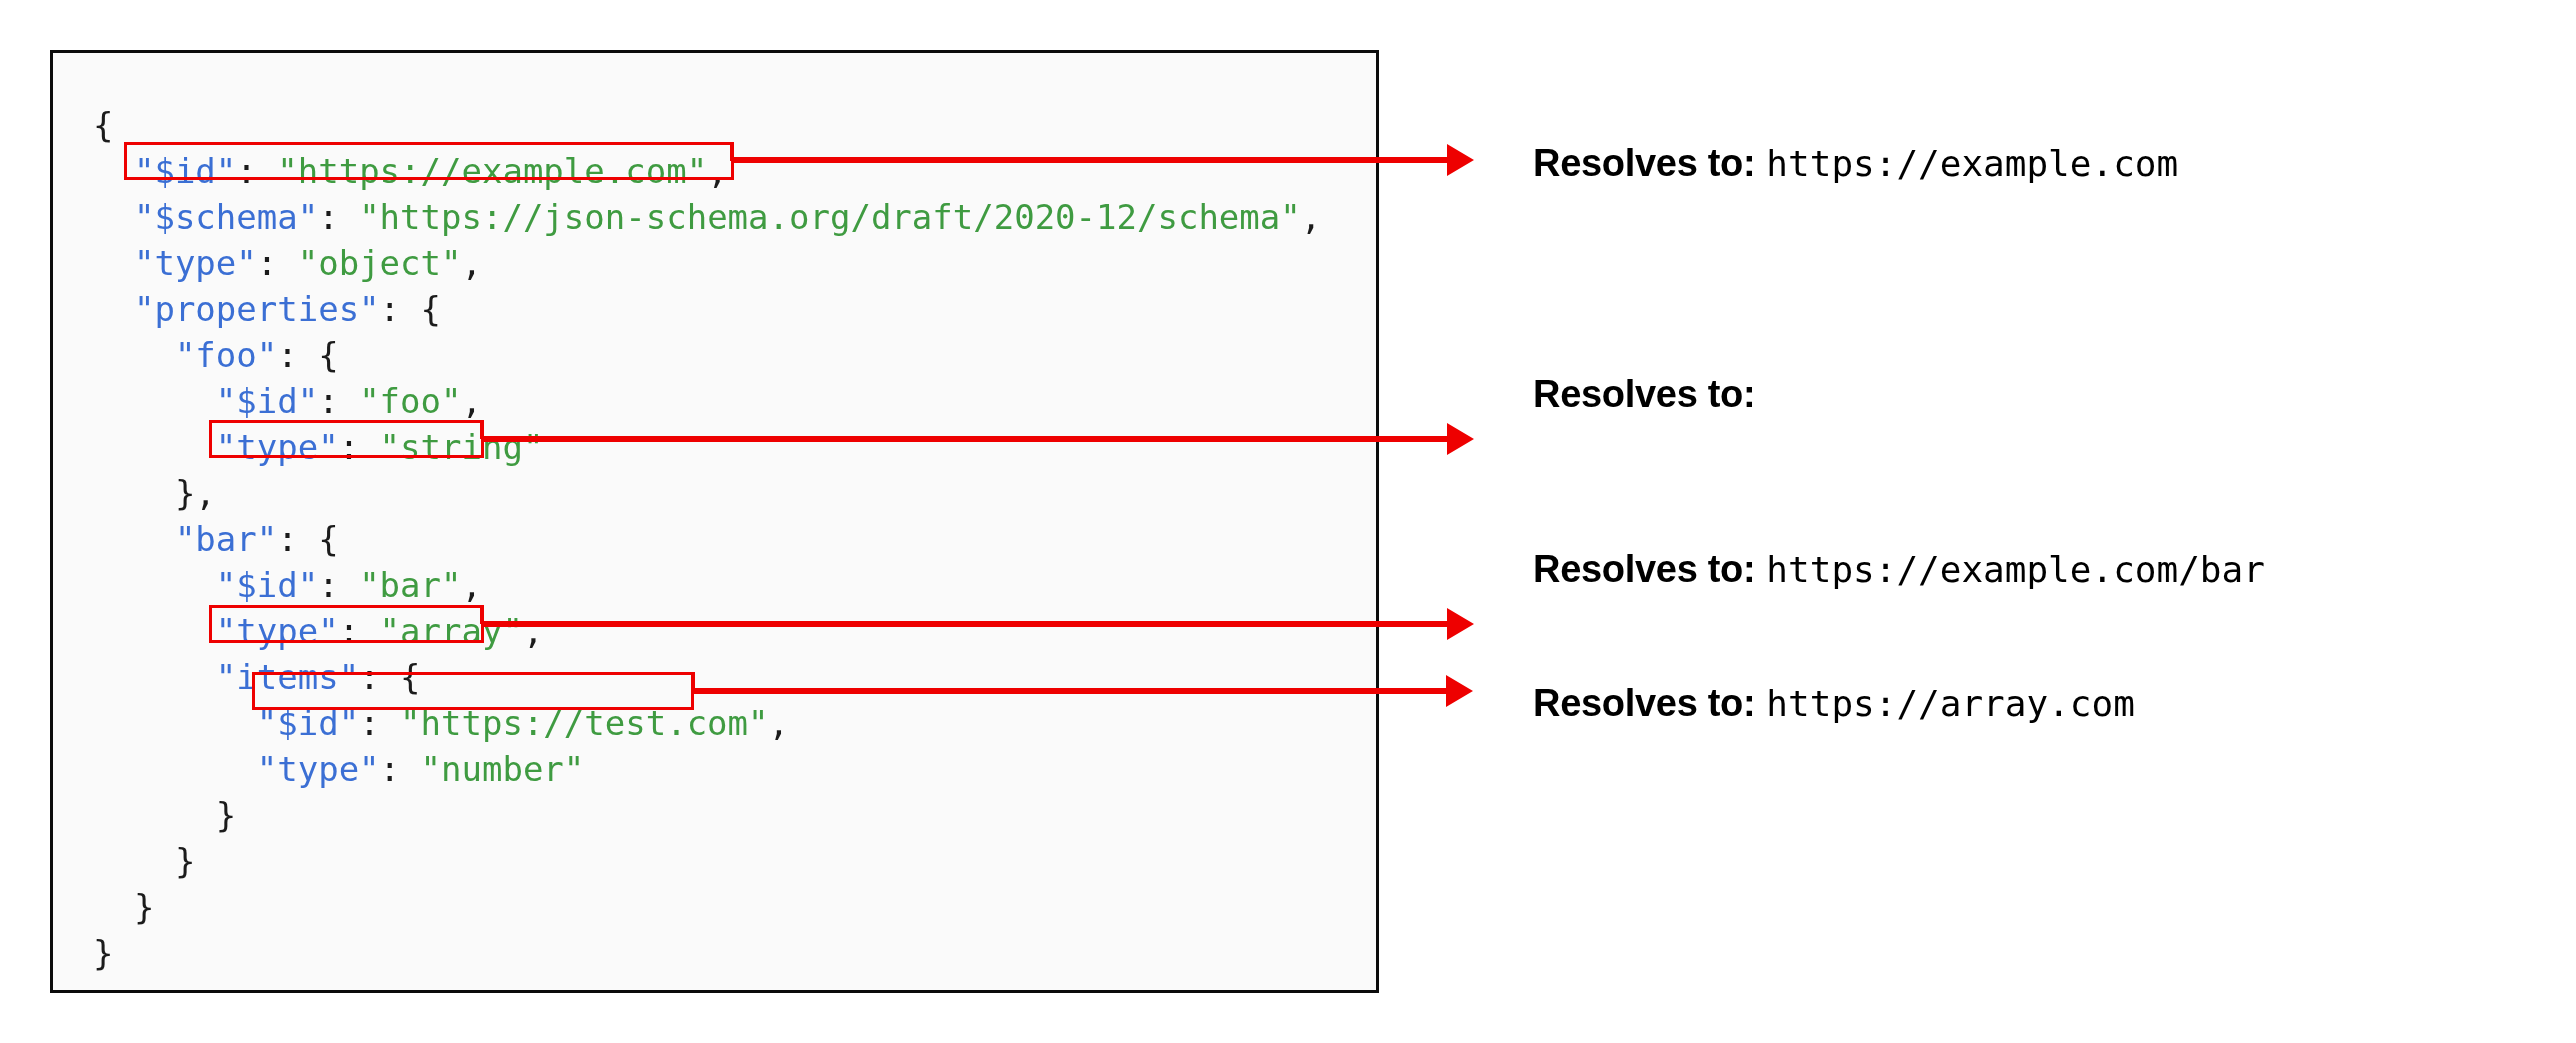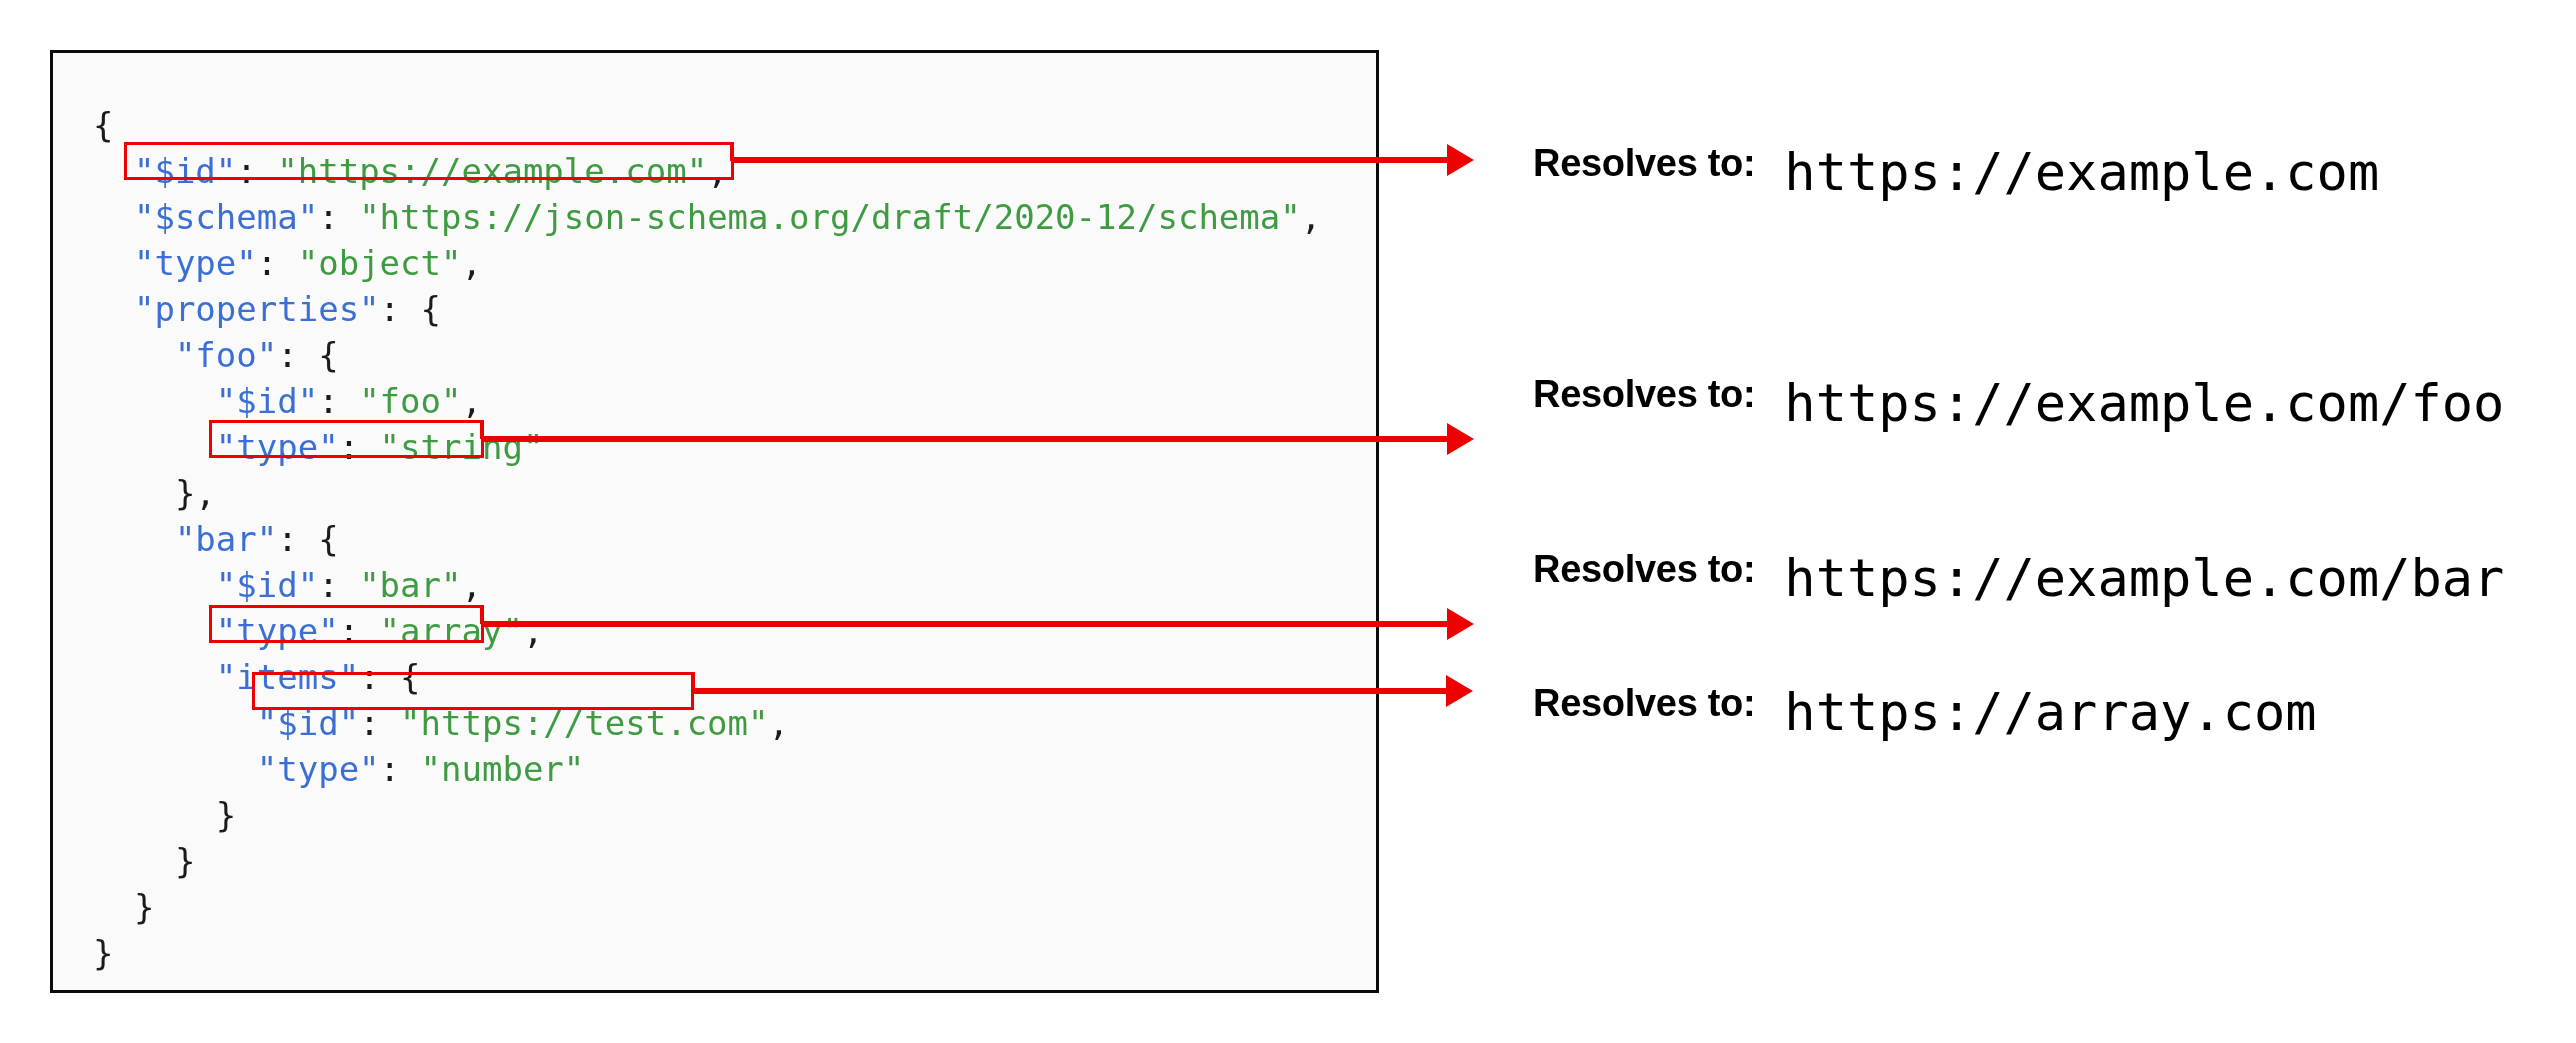--- a/index.html
+++ b/index.html
@@ -82,35 +82,35 @@
   .arrow-stub {
     position: absolute;
     width: 3.7px;
     background: #ee0000;
   }
 
   
   .resolve-row {
     position: absolute;
     display: flex;
-    align-items: flex-start;
+    align-items: center;
     white-space: nowrap;
   }
   .resolve-label {
     font-family: "Liberation Sans", sans-serif;
     font-weight: bold;
     font-size: 38px;
     color: #000000;
     letter-spacing: -0.3px;
   }
   .resolve-url {
     font-family: "DejaVu Sans Mono", "Liberation Mono", monospace;
-    font-size: 52px;
+    font-size: 36px;
     color: #000000;
-    margin-left: 29px;
+    margin-left: 11px;
   }
 </style>
 </head>
 <body>
 
 <div id="page">
 
   <div id="code-block">
     <div id="code-listing"><div class="code-line"><span></span><span class="tok-punct">{</span></div><div class="code-line"><span>  </span><span class="tok-key">"$id"</span><span class="tok-punct">: </span><span class="tok-str">"https://example.com"</span><span class="tok-punct">,</span></div><div class="code-line"><span>  </span><span class="tok-key">"$schema"</span><span class="tok-punct">: </span><span class="tok-str">"https://json-schema.org/draft/2020-12/schema"</span><span class="tok-punct">,</span></div><div class="code-line"><span>  </span><span class="tok-key">"type"</span><span class="tok-punct">: </span><span class="tok-str">"object"</span><span class="tok-punct">,</span></div><div class="code-line"><span>  </span><span class="tok-key">"properties"</span><span class="tok-punct">: {</span></div><div class="code-line"><span>    </span><span class="tok-key">"foo"</span><span class="tok-punct">: {</span></div><div class="code-line"><span>      </span><span class="tok-key">"$id"</span><span class="tok-punct">: </span><span class="tok-str">"foo"</span><span class="tok-punct">,</span></div><div class="code-line"><span>      </span><span class="tok-key">"type"</span><span class="tok-punct">: </span><span class="tok-str">"string"</span></div><div class="code-line"><span>    </span><span class="tok-punct">},</span></div><div class="code-line"><span>    </span><span class="tok-key">"bar"</span><span class="tok-punct">: {</span></div><div class="code-line"><span>      </span><span class="tok-key">"$id"</span><span class="tok-punct">: </span><span class="tok-str">"bar"</span><span class="tok-punct">,</span></div><div class="code-line"><span>      </span><span class="tok-key">"type"</span><span class="tok-punct">: </span><span class="tok-str">"array"</span><span class="tok-punct">,</span></div><div class="code-line"><span>      </span><span class="tok-key">"items"</span><span class="tok-punct">: {</span></div><div class="code-line"><span>        </span><span class="tok-key">"$id"</span><span class="tok-punct">: </span><span class="tok-str">"https://test.com"</span><span class="tok-punct">,</span></div><div class="code-line"><span>        </span><span class="tok-key">"type"</span><span class="tok-punct">: </span><span class="tok-str">"number"</span></div><div class="code-line"><span>      </span><span class="tok-punct">}</span></div><div class="code-line"><span>    </span><span class="tok-punct">}</span></div><div class="code-line"><span>  </span><span class="tok-punct">}</span></div><div class="code-line"><span></span><span class="tok-punct">}</span></div></div>
   </div>
@@ -145,21 +145,20 @@
       </div>
     </div>
 
   <div id="resolution-layer">
       <div class="resolve-row" style="left: 1533px; top: 142px;">
         <span class="resolve-label">Resolves to:</span>
         <span class="resolve-url">https://example.com</span>
       </div>
       <div class="resolve-row" style="left: 1533px; top: 373px;">
         <span class="resolve-label">Resolves to:</span>
-        <span class="resolve-url">https://example.com/foo</span>
       </div>
       <div class="resolve-row" style="left: 1533px; top: 548px;">
         <span class="resolve-label">Resolves to:</span>
         <span class="resolve-url">https://example.com/bar</span>
       </div>
       <div class="resolve-row" style="left: 1533px; top: 682px;">
         <span class="resolve-label">Resolves to:</span>
         <span class="resolve-url">https://array.com</span>
       </div>
     </div>

